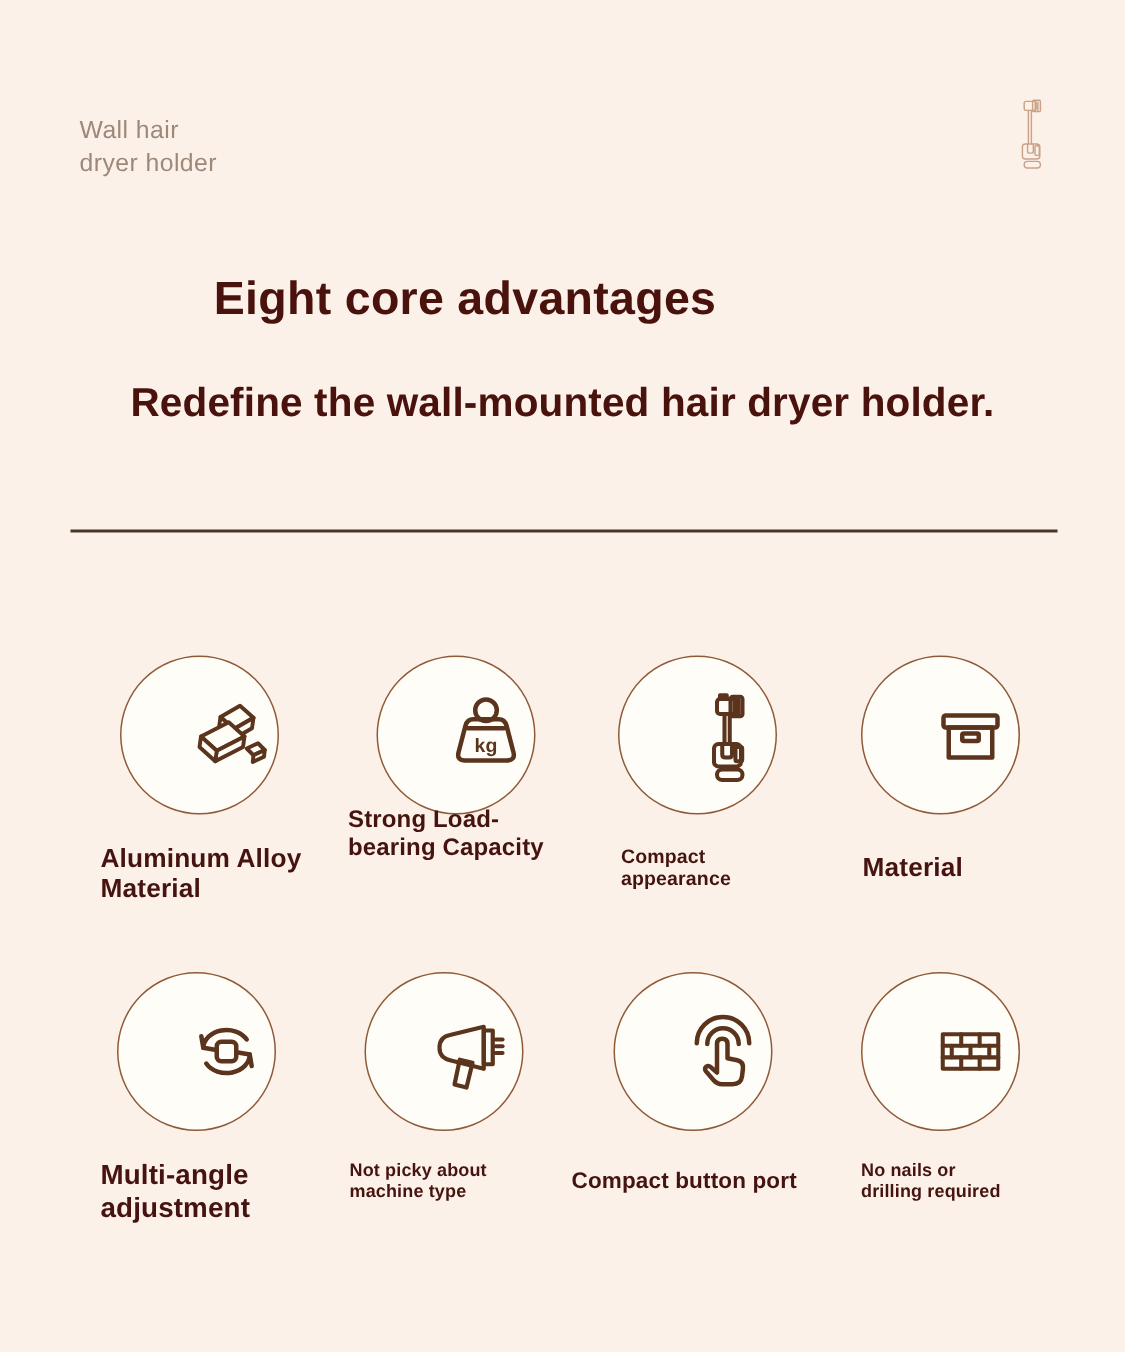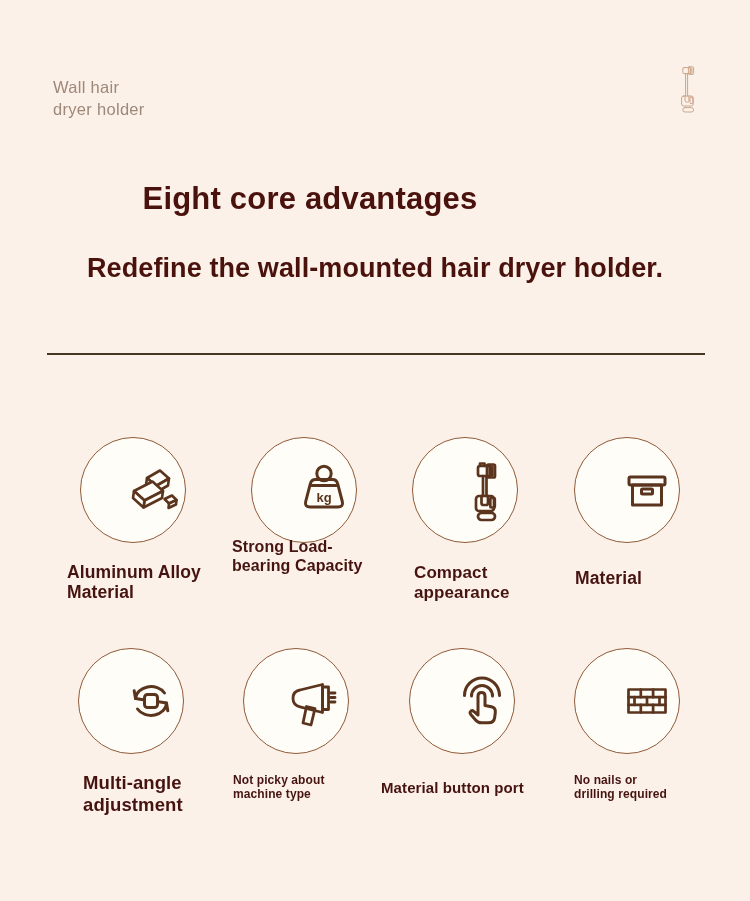--- a/index.html
+++ b/index.html
@@ -37,23 +37,23 @@
   }
   
   .c1{left:80px;top:437px;}  .c2{left:251px;top:437px;}
   .c3{left:412px;top:437px;} .c4{left:574px;top:437px;}
   
   .c5{left:78px;top:648px;}  .c6{left:243px;top:648px;}
   .c7{left:409px;top:648px;} .c8{left:574px;top:648px;}
   
   .l1{left:67px;top:562px;font-size:17.5px;}
   .l2{left:232px;top:538px;font-size:16px;}
-  .l3{left:414px;top:563px;font-size:17px;}
+  .l3{left:414px;top:563px;font-size:13px;}
   .l4{left:575px;top:568px;font-size:17.5px;}
-  .l5{left:67px;top:772px;font-size:18.5px;margin-left:16px;}
+  .l5{left:67px;top:772px;font-size:18.5px;}
   .l6{left:233px;top:773px;font-size:12px;}
   .l7{left:381px;top:779px;font-size:15px;}
   .l8{left:574px;top:773px;font-size:12px;}
   .icon svg{display:block;}
 </style>
 </head>
 <body>
 
 <div class="brand">Wall hair
 dryer holder</div>
@@ -169,21 +169,21 @@
 
 <div class="feature-circle c7">
   <span class="icon">
     <svg width="64" height="64" viewBox="0 0 64 64" fill="none" stroke="#5b341d" stroke-width="3" stroke-linejoin="round" stroke-linecap="round">
       <path d="M14.5 26.5 A 17.5 17.5 0 0 1 49.5 26.5"></path>
       <path d="M21.5 27 A 10.5 10.5 0 0 1 42.5 27"></path>
       <path d="M28 43 L28 27 Q28 23.5 31.5 23.5 Q35 23.5 35 27 L35 36.5 L41.5 37.8 Q45.8 38.8 45.3 43.5 L44.7 48.5 Q44 53.8 38.3 53.8 L31.5 53.8 Q28 53.8 25.8 51.2 L20.8 45.4 Q19.2 43.4 20.9 42.1 Q22.6 40.9 24.4 42.9 L28 46 Z"></path>
     </svg>
   </span>
 </div>
-<div class="feature-label l7">Material button port</div>
+<div class="feature-label l7">Compact button port</div>
 
 <div class="feature-circle c8">
   <span class="icon">
     <svg width="64" height="64" viewBox="0 0 64 64" fill="none" stroke="#5b341d" stroke-width="2.7" stroke-linejoin="round" stroke-linecap="round">
       <rect x="13.5" y="20.5" width="37" height="23"></rect>
       <line x1="13.5" y1="28.2" x2="50.5" y2="28.2"></line>
       <line x1="13.5" y1="35.9" x2="50.5" y2="35.9"></line>
       <line x1="25.8" y1="20.5" x2="25.8" y2="28.2"></line>
       <line x1="38.1" y1="20.5" x2="38.1" y2="28.2"></line>
       <line x1="19.5" y1="28.2" x2="19.5" y2="35.9"></line>

